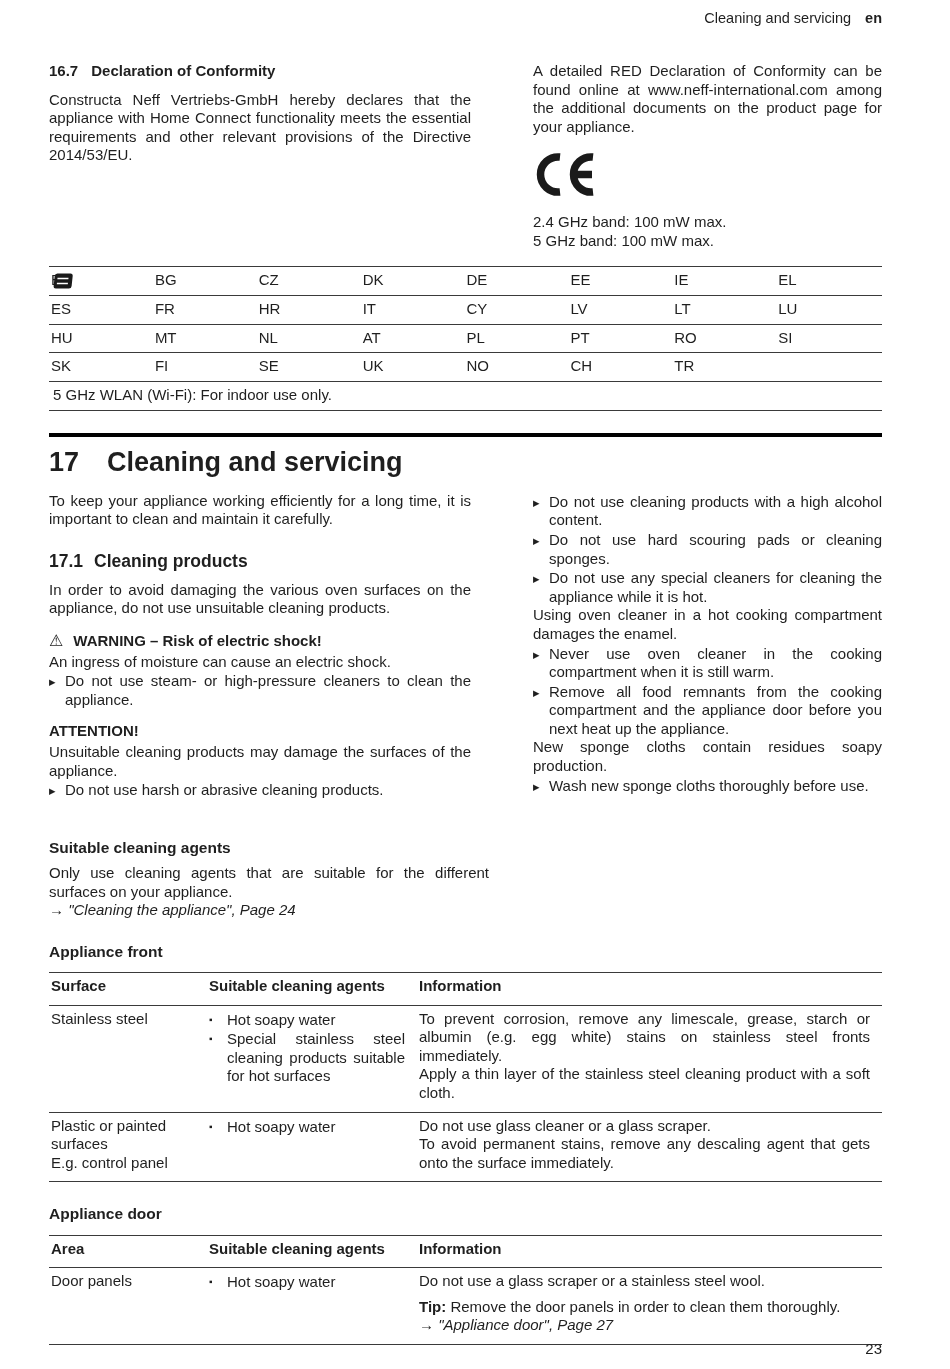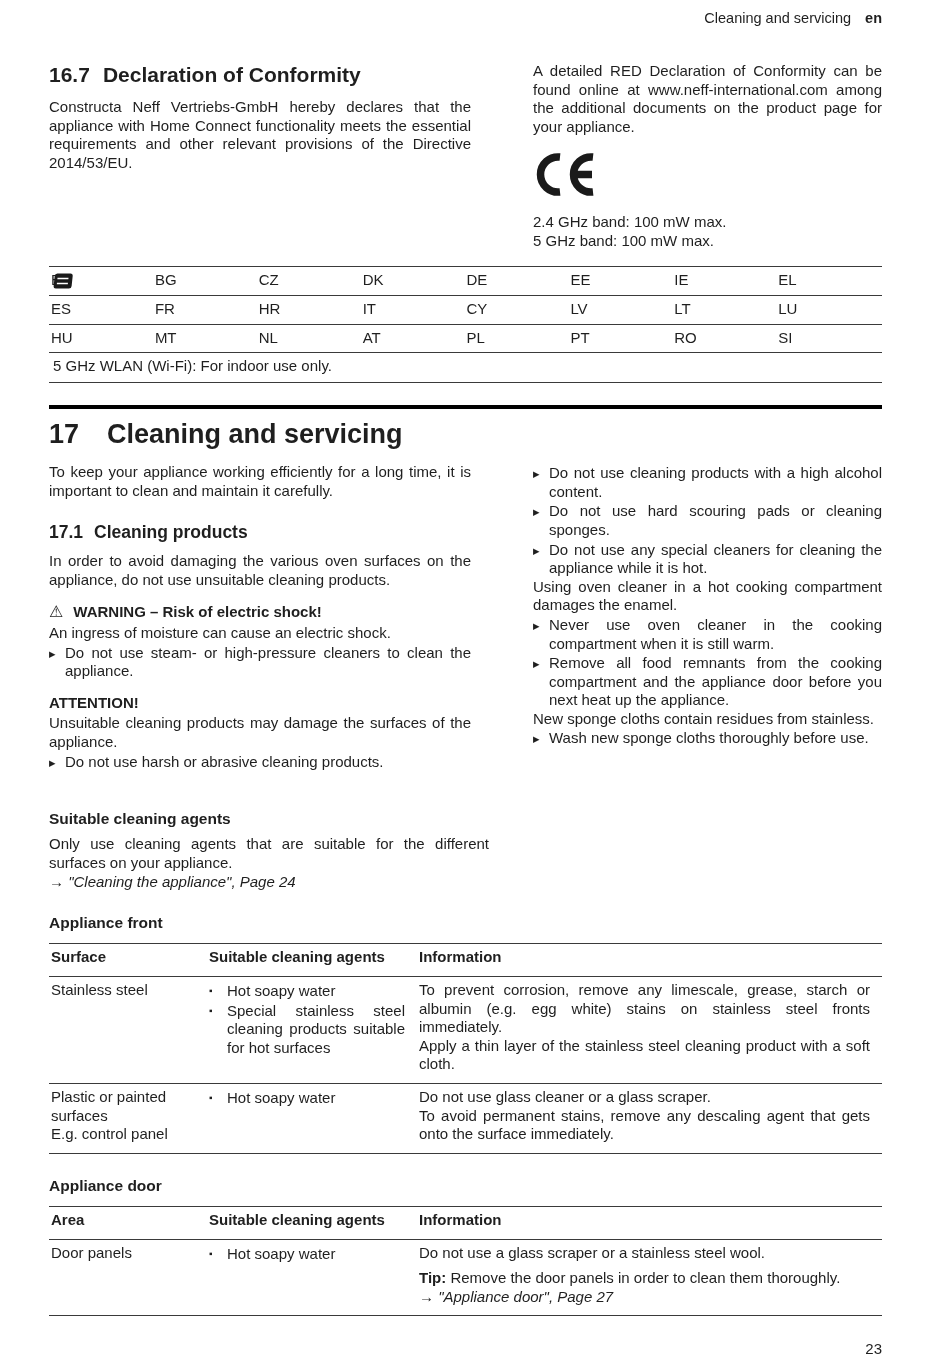--- a/index.html
+++ b/index.html
@@ -16,21 +16,21 @@
     overflow:hidden;
   }
   .hdr { text-align:right; font-size:14.5px; }
   .hdr b { margin-left:10px; }
 
   .two-col { display:flex; gap:62px; }
   .col-l { width:422px; flex:0 0 422px; }
   .col-r { flex:1; }
 
   .sec-conf { margin-top:34px; }
-  h2.sec { font-size:21px; margin-bottom:10px; }
+  h2.sec { font-size:15px; margin-bottom:10px; }
   h2.sec .num { margin-right:13px; }
   h3.sec { font-size:17.5px; margin-top:22px; margin-bottom:8px; }
   h3.sec .num { margin-right:11px; }
   p.body { text-align:justify; }
   p.body + p.body { margin-top:0; }
 
   .ce-wrap { margin:16px 0 10px 0; }
   .band { line-height:1.28; }
 
   
@@ -146,20 +146,30 @@
       <div class="ct-row">
         <span>HU</span>
           <span>MT</span>
           <span>NL</span>
           <span>AT</span>
           <span>PL</span>
           <span>PT</span>
           <span>RO</span>
           <span>SI</span>
       </div>
+      <div class="ct-row">
+        <span>SK</span>
+          <span>FI</span>
+          <span>SE</span>
+          <span>UK</span>
+          <span>NO</span>
+          <span>CH</span>
+          <span>TR</span>
+          <span></span>
+      </div>
     </div>
     <div class="ct-foot">5 GHz WLAN (Wi-Fi): For indoor use only.</div>
   </div>
 
   <div class="ch-rule"></div>
   <h1 class="chapter">
     <span class="num">17</span>
       <span>Cleaning and servicing</span>
   </h1>
 
@@ -213,21 +223,21 @@
       <ul class="blist">
         <li class="b">
           <span class="bm">▶</span>
           <span class="bt">Never use oven cleaner in the cooking compartment when it is still warm.</span>
         </li>
         <li class="b">
           <span class="bm">▶</span>
           <span class="bt">Remove all food remnants from the cooking compartment and the appliance door before you next heat up the appliance.</span>
         </li>
       </ul>
-      <p class="body">New sponge cloths contain residues from stainless.</p>
+      <p class="body">New sponge cloths contain residues soapy production.</p>
       <ul class="blist">
         <li class="b">
           <span class="bm">▶</span>
           <span class="bt">Wash new sponge cloths thoroughly before use.</span>
         </li>
       </ul>
     </div>
   </div>
 
   <div class="suit">

